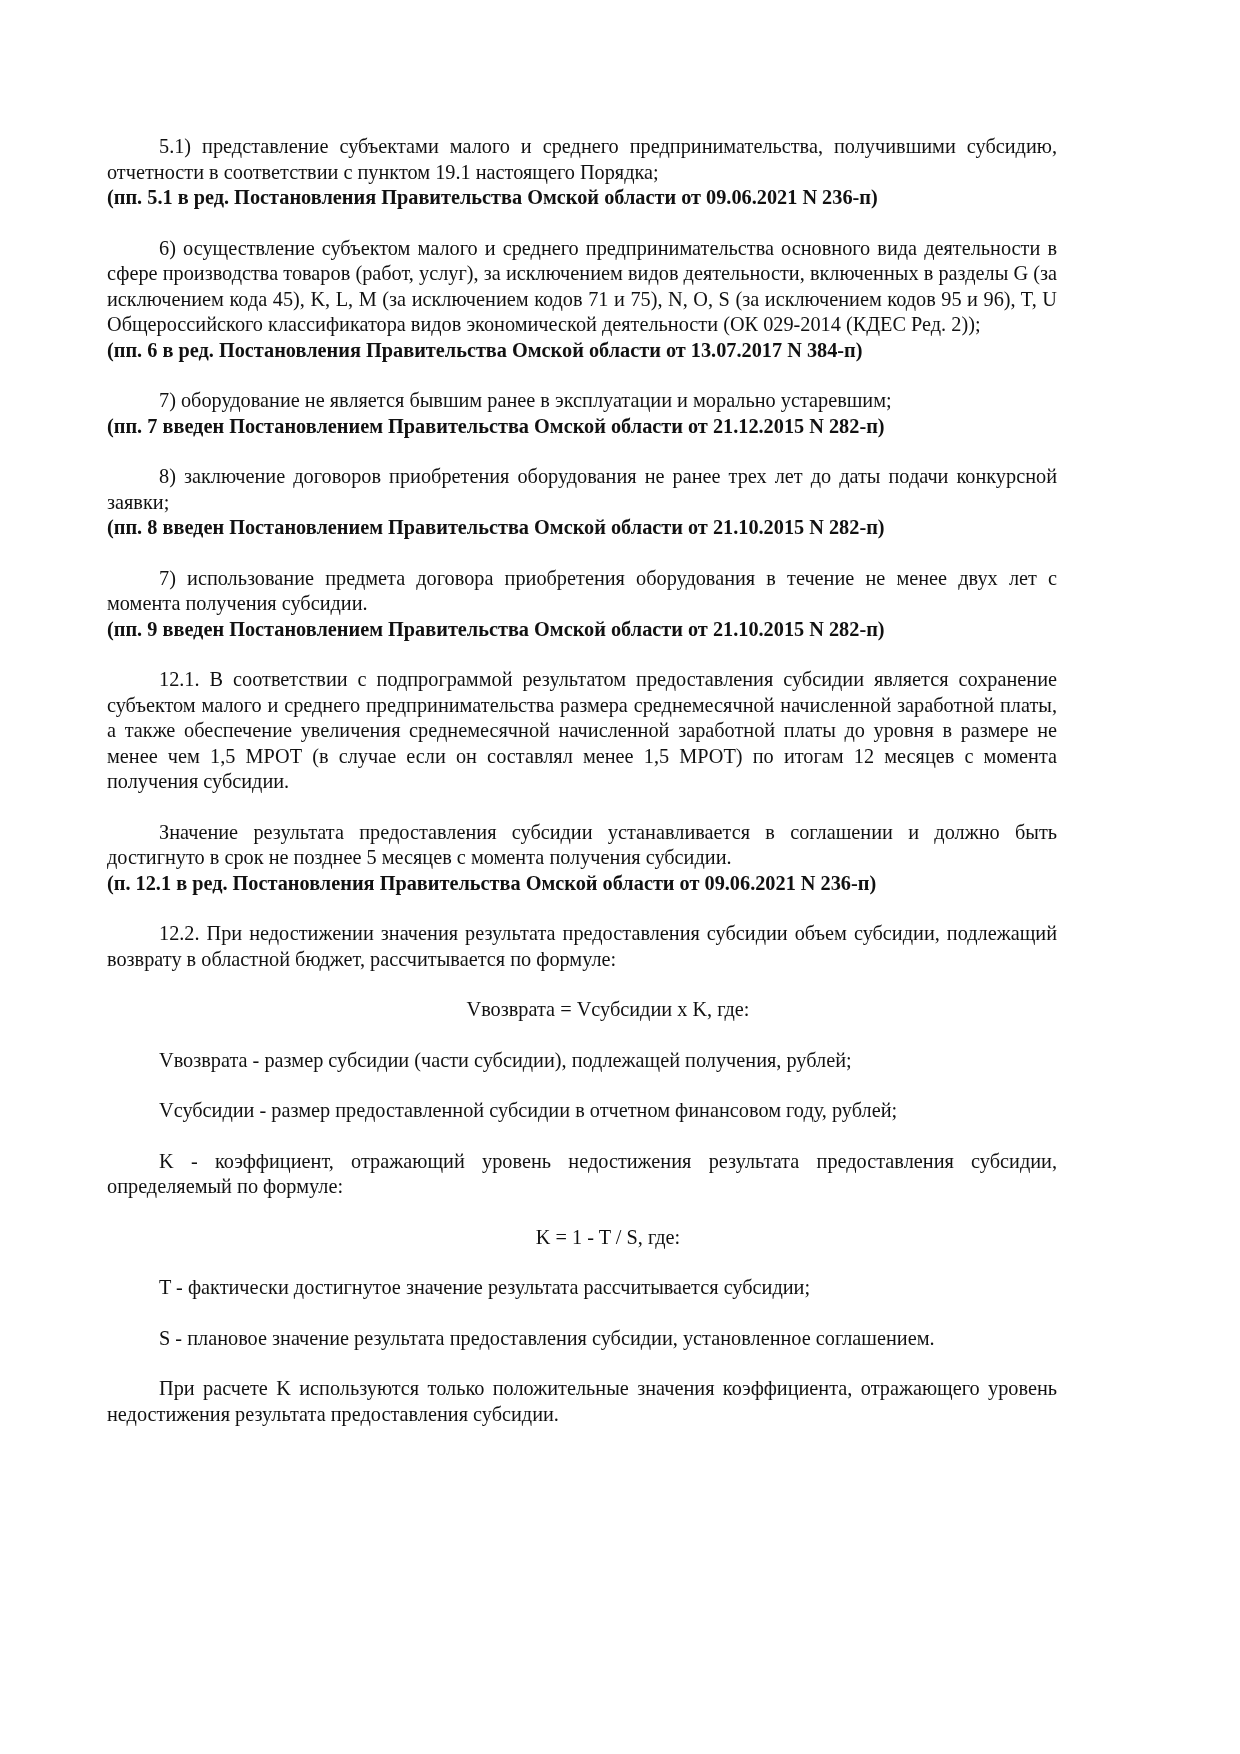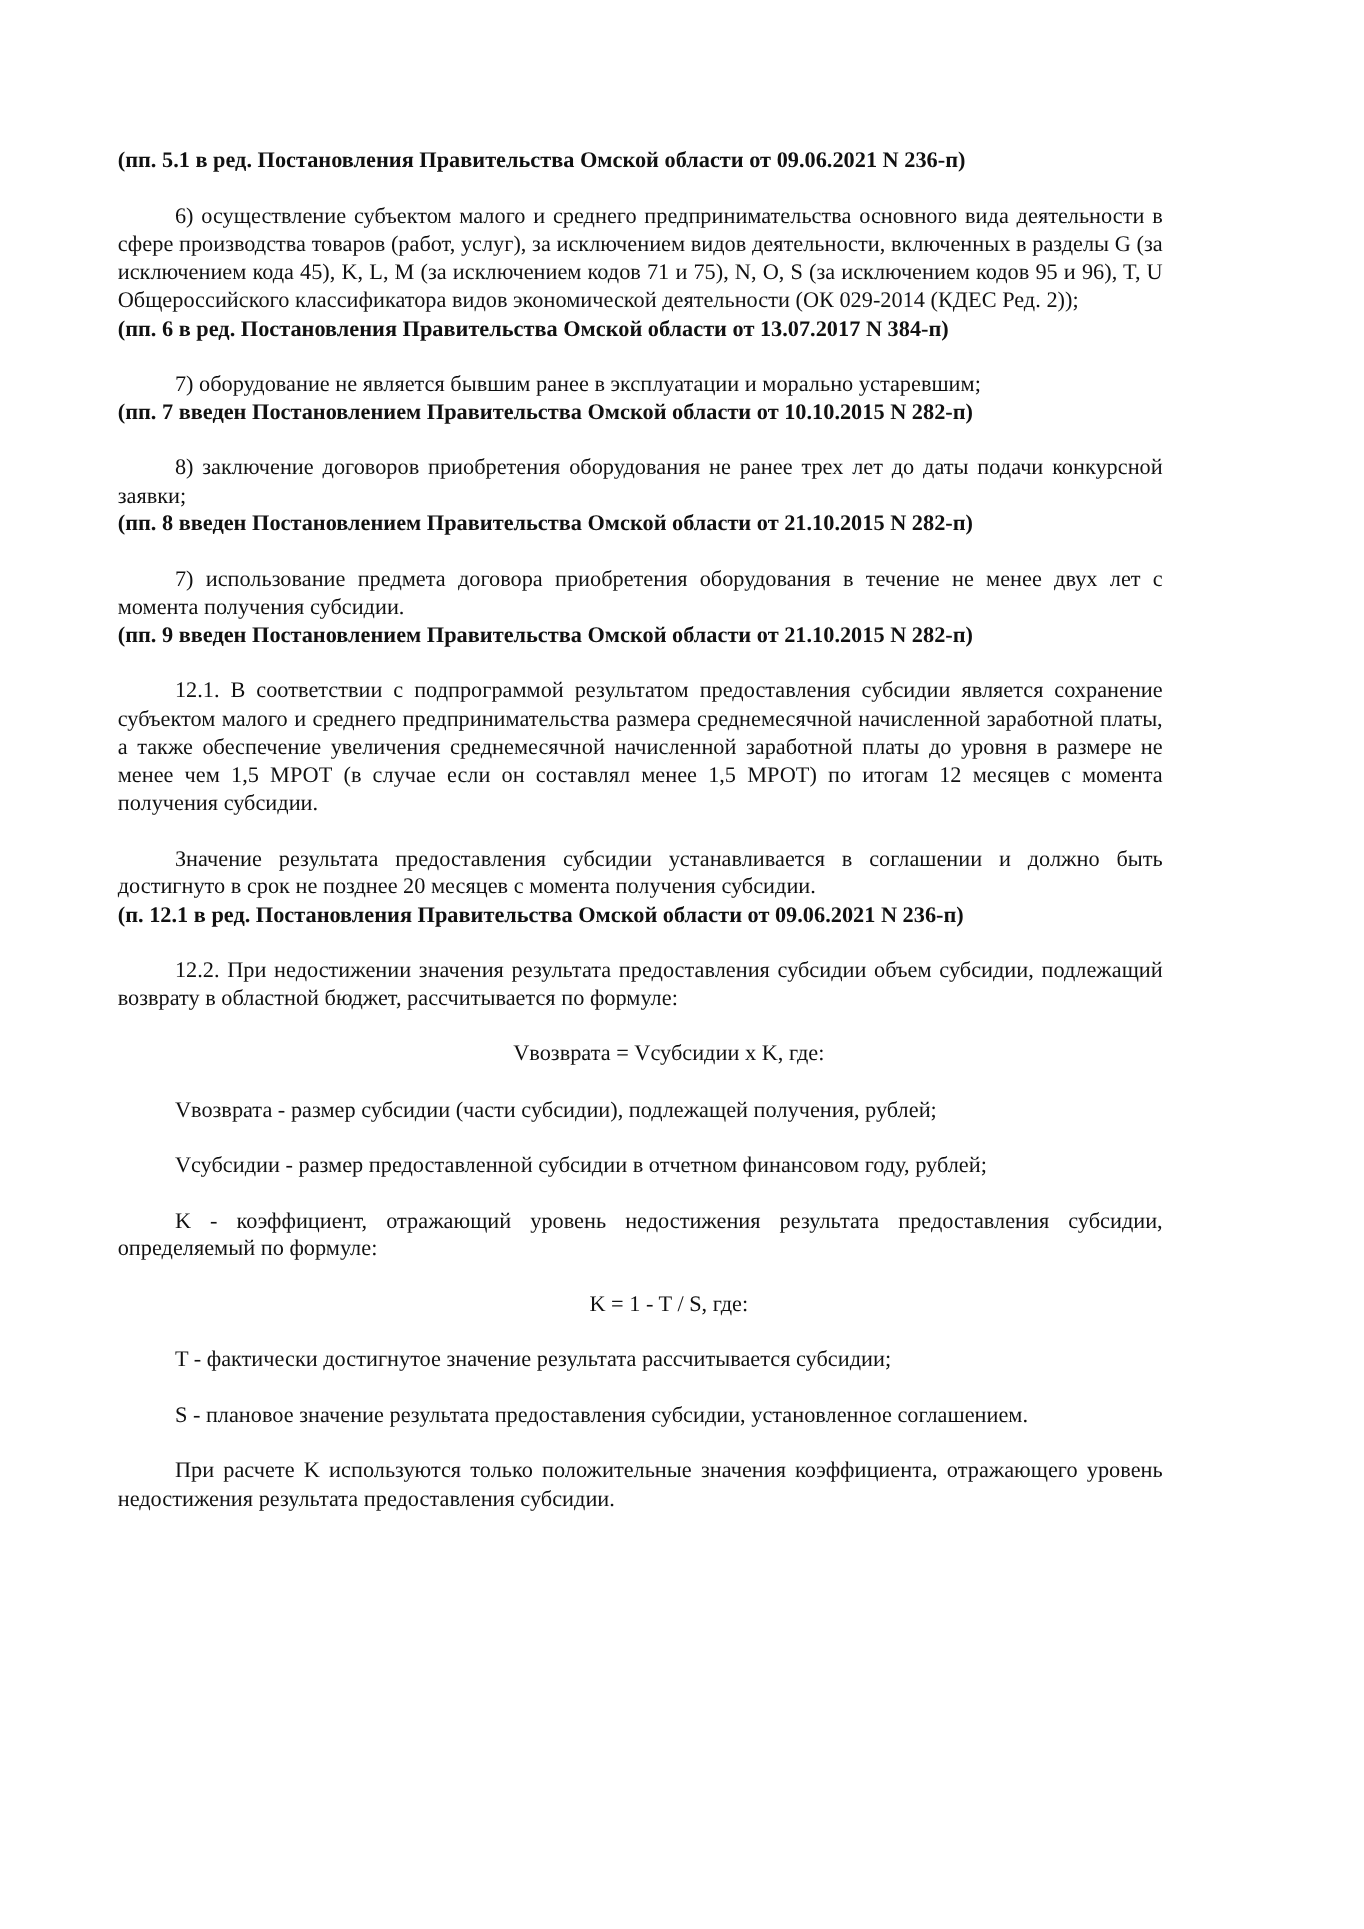--- a/index.html
+++ b/index.html
@@ -41,43 +41,44 @@
       margin: 0;
       text-indent: 52px;
       text-align: center;
     }
   </style>
 </head>
 <body>
 
 <div class="page">
 
+  <p class="para">5.1) представление субъектами малого и среднего предпринимательства, получившими субсидию, отчетности в соответствии с пунктом 19.1 настоящего Порядка;</p>
   <p class="note">(пп. 5.1 в ред. Постановления Правительства Омской области от 09.06.2021 N 236-п)</p>
   <div class="gap"></div>
 
   <p class="para">6) осуществление субъектом малого и среднего предпринимательства основного вида деятельности в сфере производства товаров (работ, услуг), за исключением видов деятельности, включенных в разделы G (за исключением кода 45), K, L, M (за исключением кодов 71 и 75), N, O, S (за исключением кодов 95 и 96), T, U Общероссийского классификатора видов экономической деятельности (ОК 029-2014 (КДЕС Ред. 2));</p>
   <p class="note">(пп. 6 в ред. Постановления Правительства Омской области от 13.07.2017 N 384-п)</p>
   <div class="gap"></div>
 
   <p class="para">7) оборудование не является бывшим ранее в эксплуатации и морально устаревшим;</p>
-  <p class="note">(пп. 7 введен Постановлением Правительства Омской области от 10.10.2015 N 282-п)</p>
+  <p class="note">(пп. 7 введен Постановлением Правительства Омской области от 21.12.2015 N 282-п)</p>
   <div class="gap"></div>
 
   <p class="para">8) заключение договоров приобретения оборудования не ранее трех лет до даты подачи конкурсной заявки;</p>
   <p class="note">(пп. 8 введен Постановлением Правительства Омской области от 21.10.2015 N 282-п)</p>
   <div class="gap"></div>
 
   <p class="para">7) использование предмета договора приобретения оборудования в течение не менее двух лет с момента получения субсидии.</p>
   <p class="note">(пп. 9 введен Постановлением Правительства Омской области от 21.10.2015 N 282-п)</p>
   <div class="gap"></div>
 
   <p class="para">12.1. В соответствии с подпрограммой результатом предоставления субсидии является сохранение субъектом малого и среднего предпринимательства размера среднемесячной начисленной заработной платы, а также обеспечение увеличения среднемесячной начисленной заработной платы до уровня в размере не менее чем 1,5 МРОТ (в случае если он составлял менее 1,5 МРОТ) по итогам 12 месяцев с момента получения субсидии.</p>
   <div class="gap"></div>
 
-  <p class="para">Значение результата предоставления субсидии устанавливается в соглашении и должно быть достигнуто в срок не позднее 20 месяцев с момента получения субсидии.</p>
+  <p class="para">Значение результата предоставления субсидии устанавливается в соглашении и должно быть достигнуто в срок не позднее 5 месяцев с момента получения субсидии.</p>
   <p class="note">(п. 12.1 в ред. Постановления Правительства Омской области от 09.06.2021 N 236-п)</p>
   <div class="gap"></div>
 
   <p class="para">12.2. При недостижении значения результата предоставления субсидии объем субсидии, подлежащий возврату в областной бюджет, рассчитывается по формуле:</p>
   <div class="gap"></div>
 
   <p class="formula">Vвозврата = Vсубсидии x K, где:</p>
   <div class="gap"></div>
 
   <p class="para">Vвозврата - размер субсидии (части субсидии), подлежащей получения, рублей;</p>

